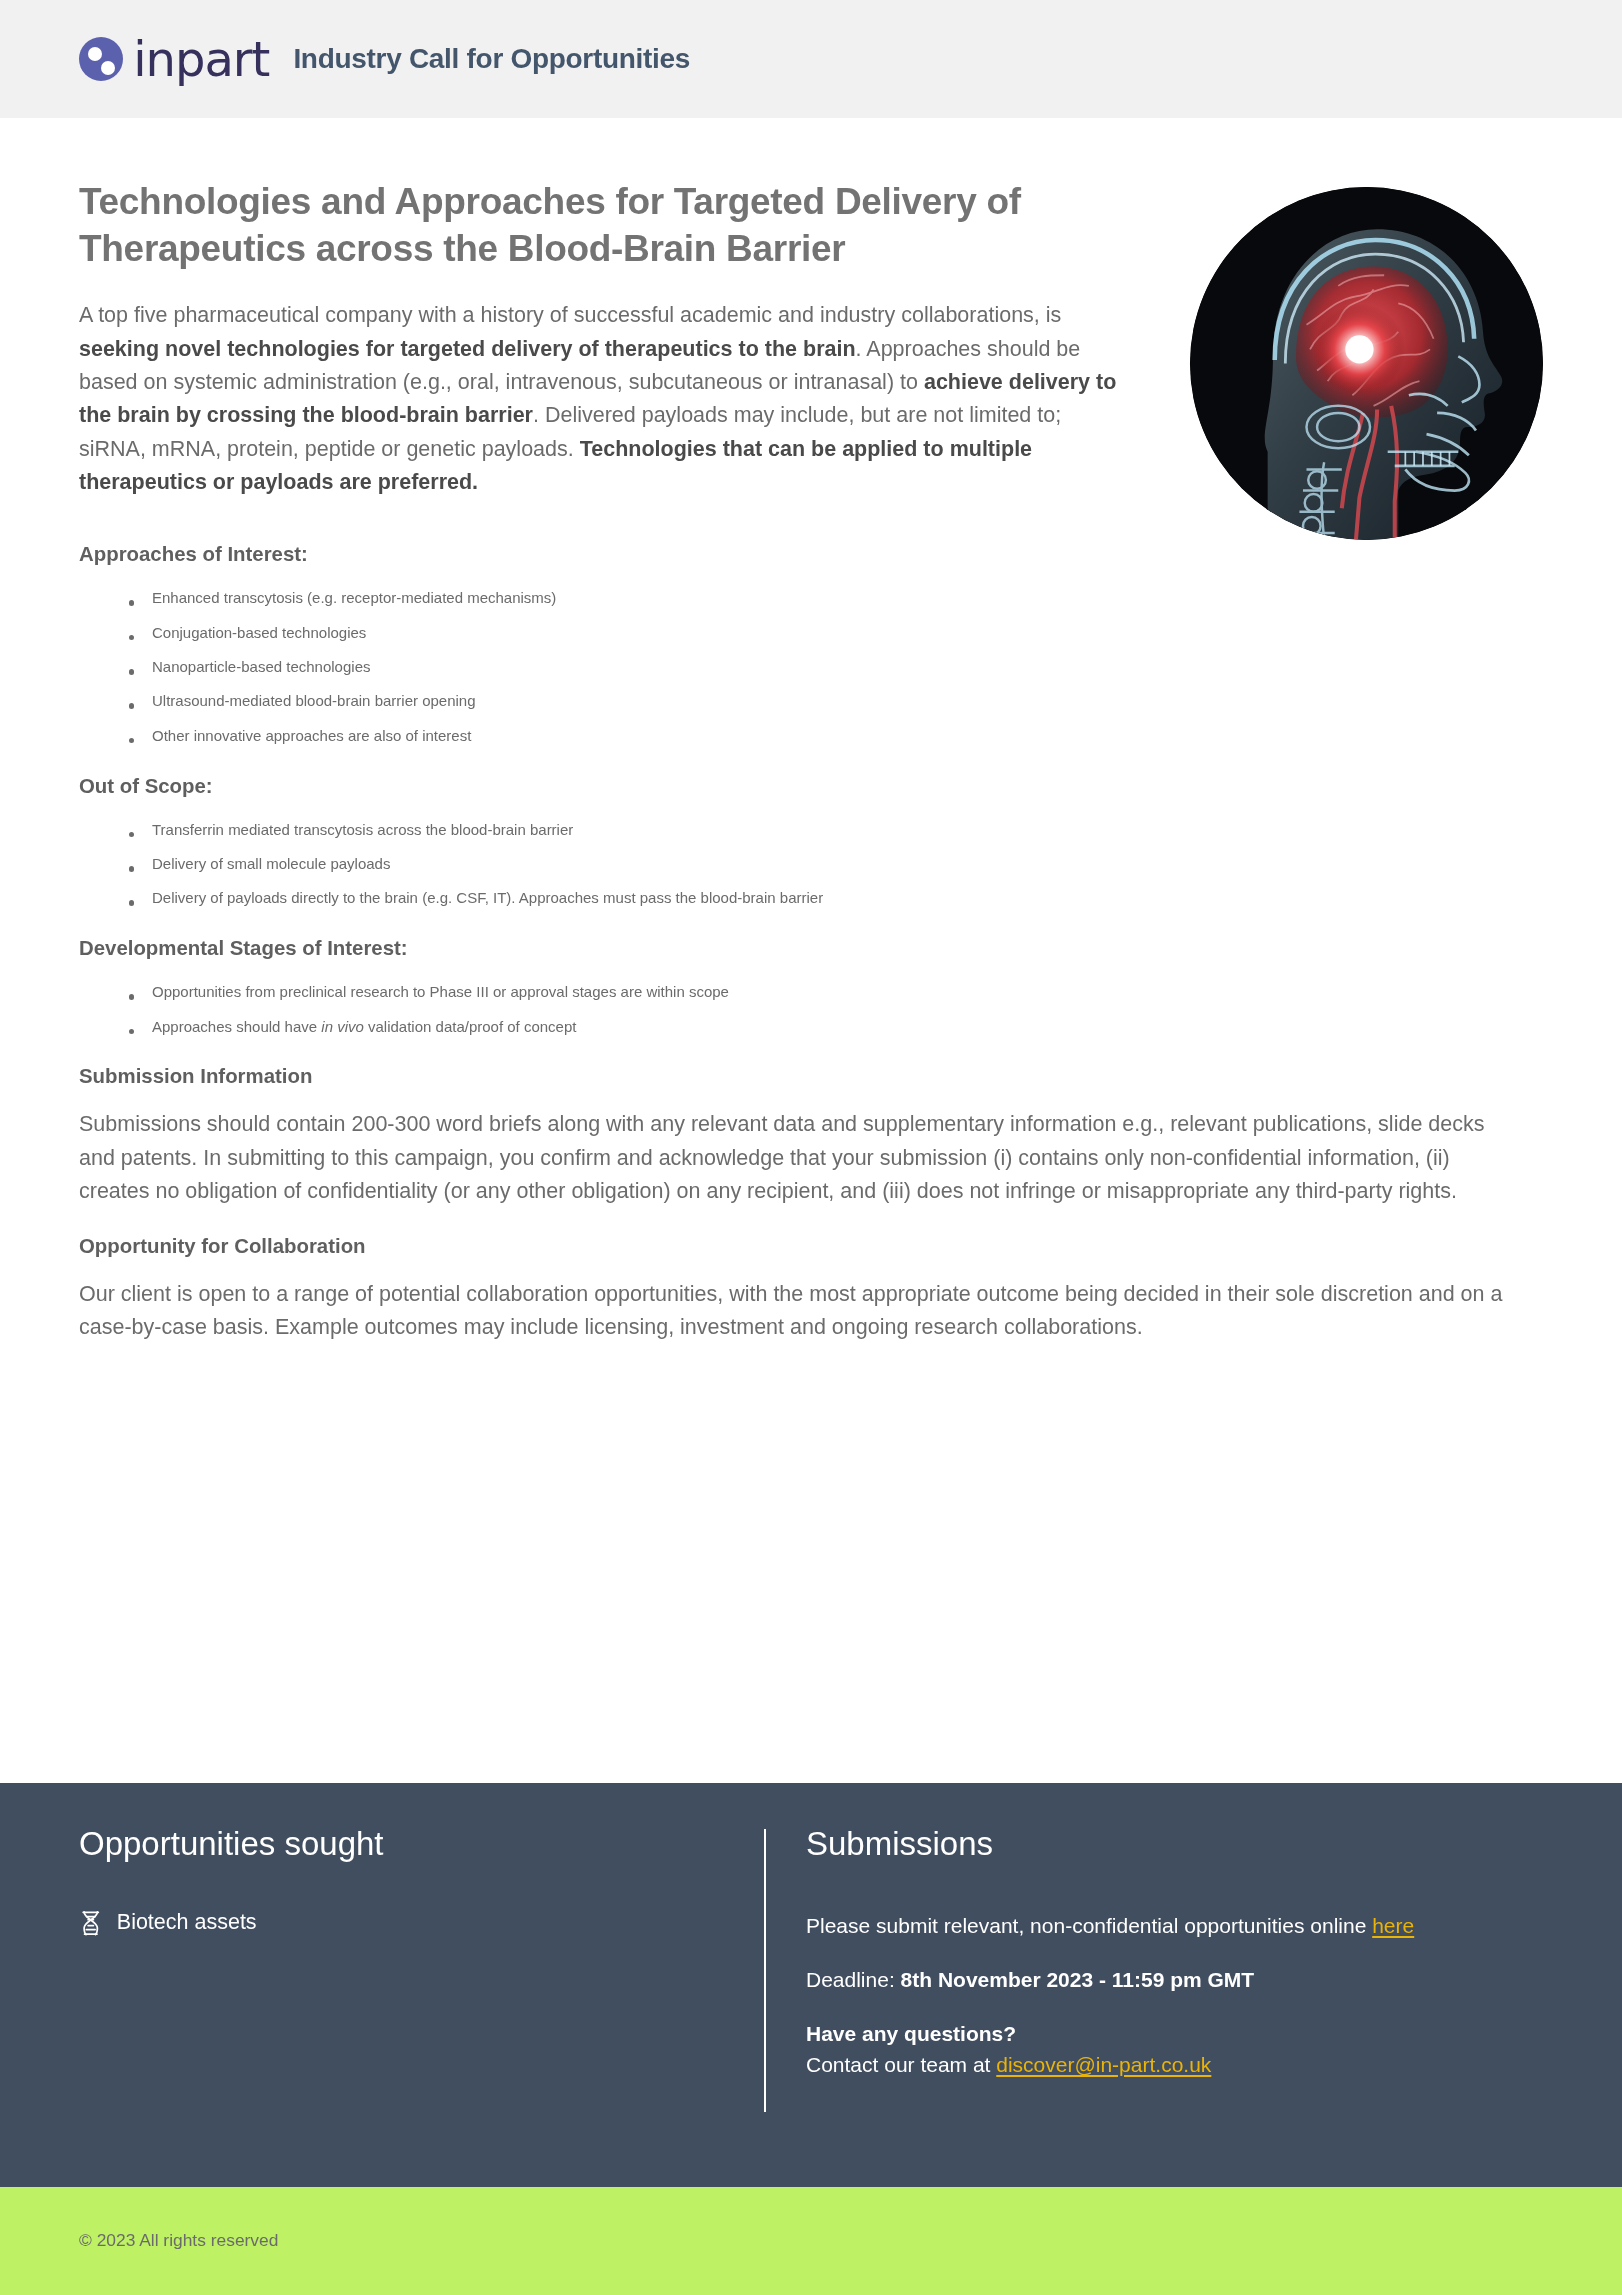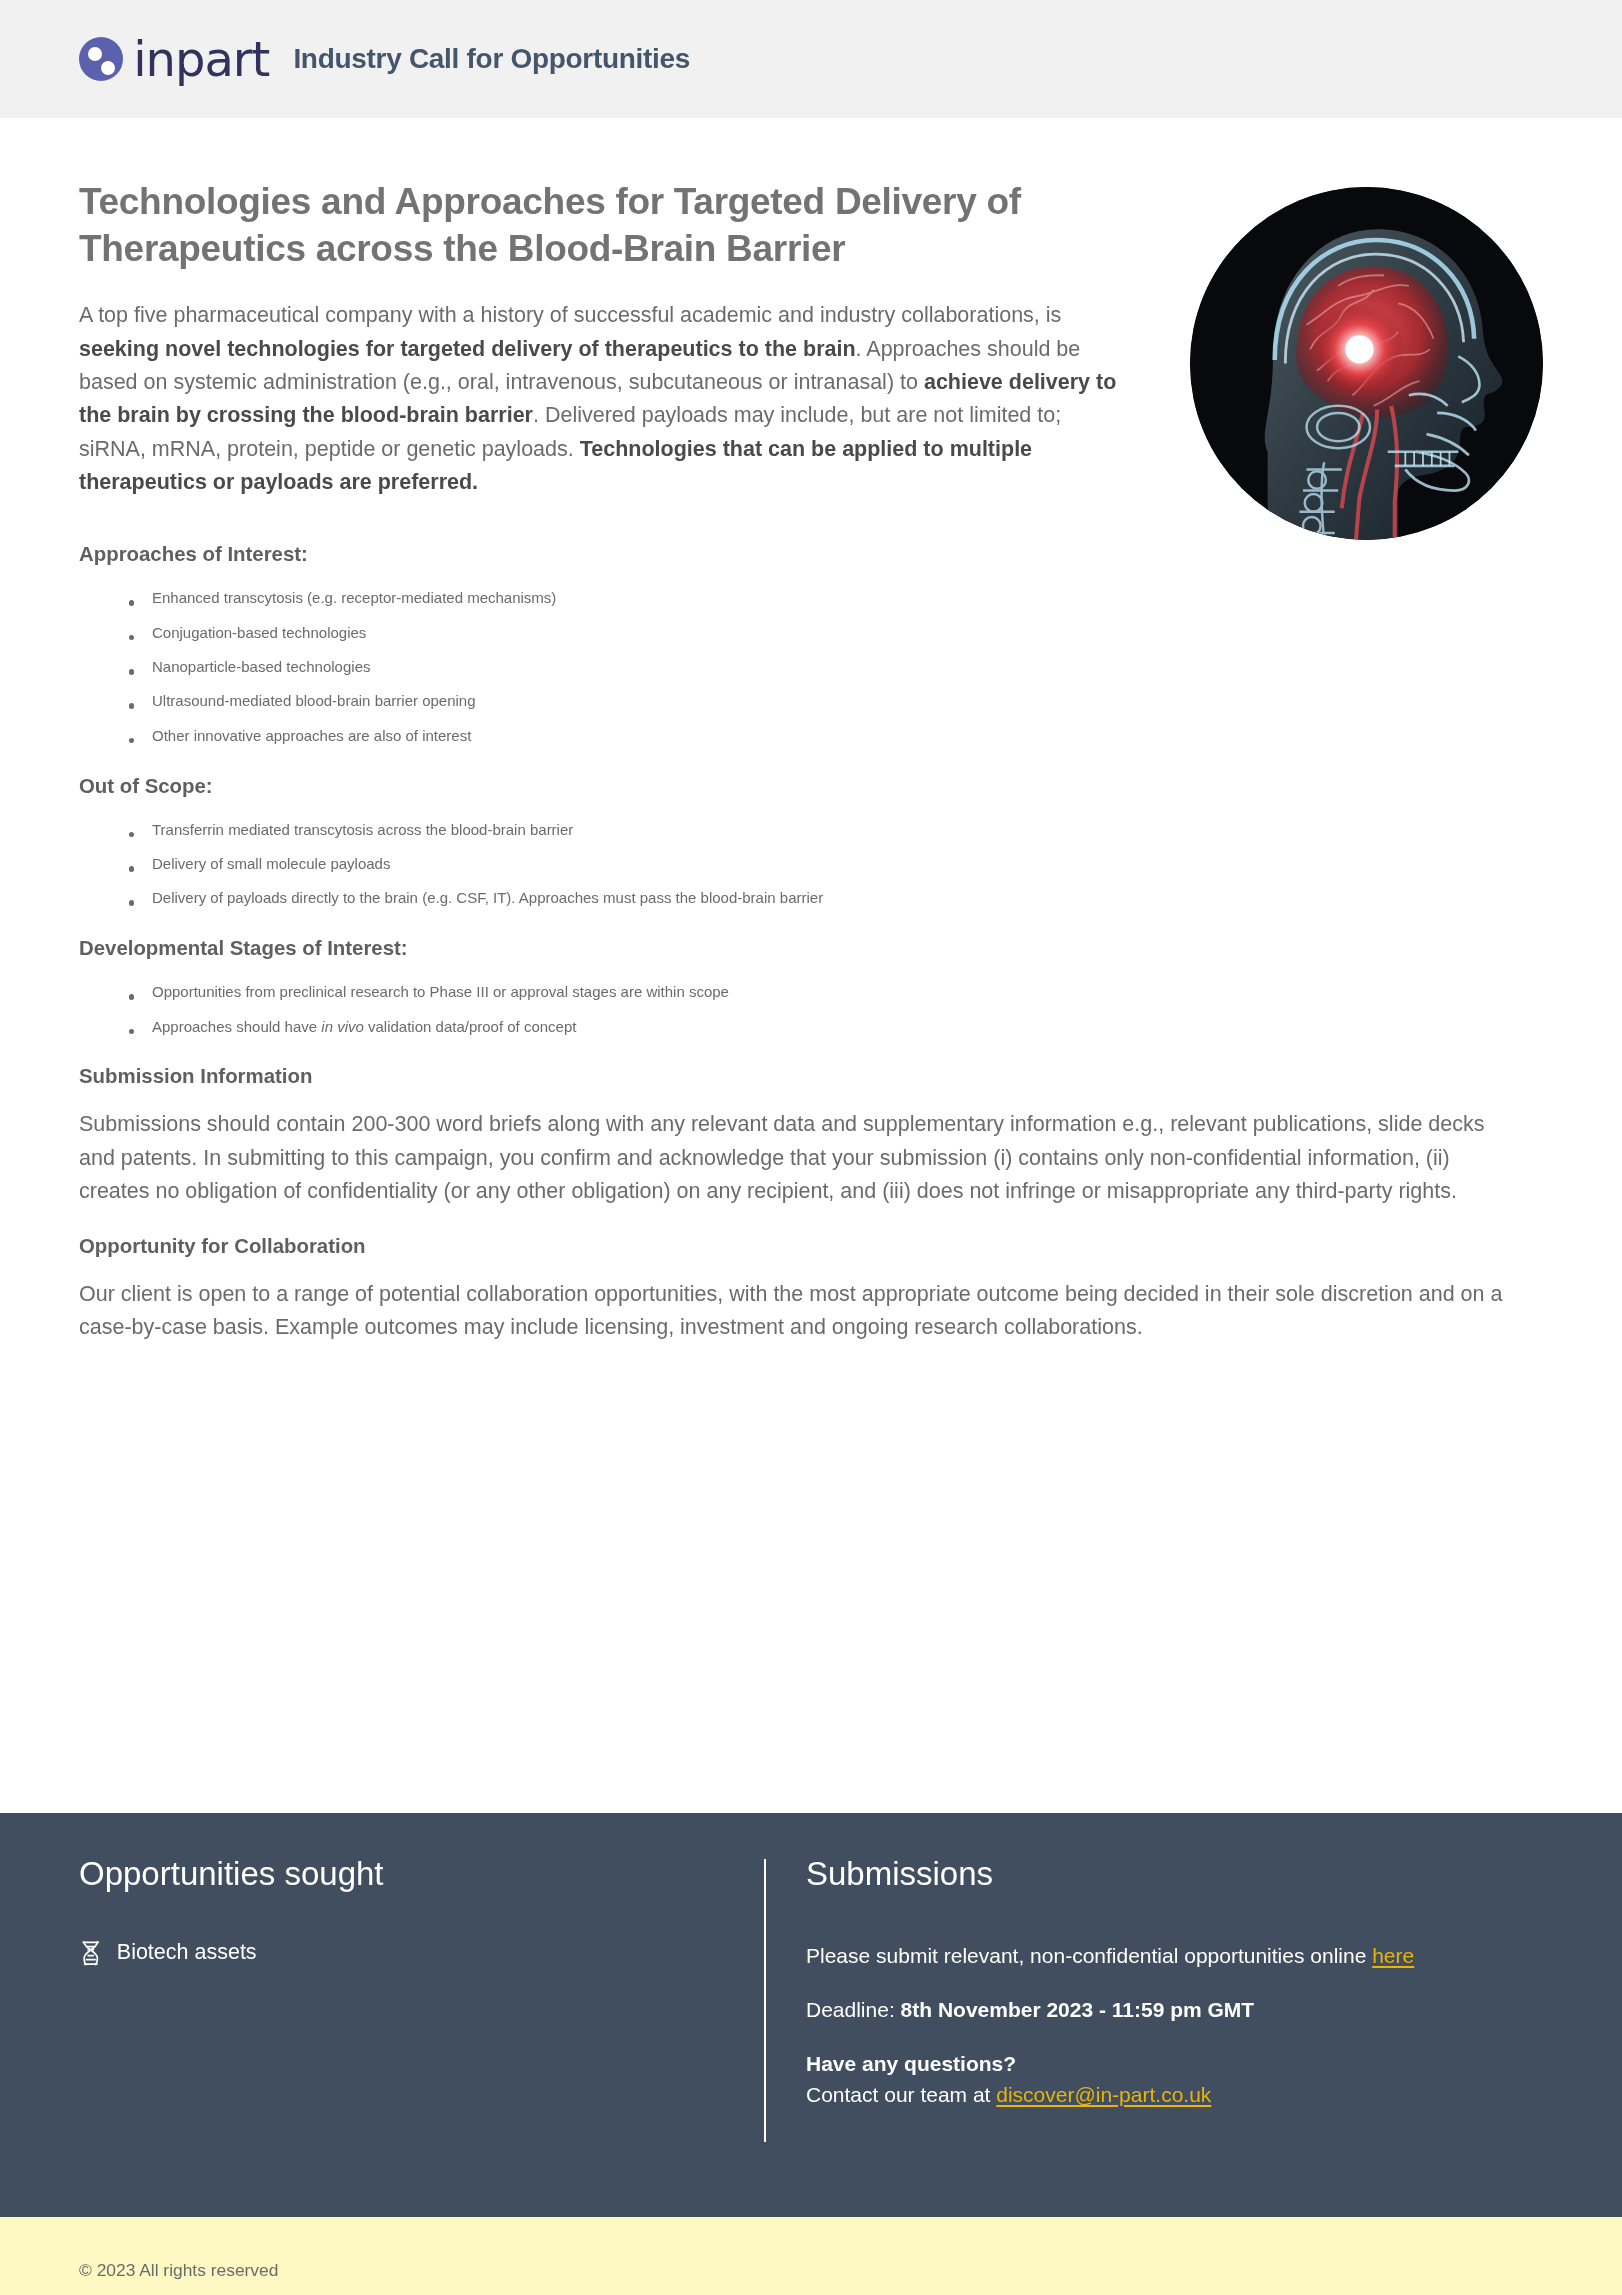--- a/index.html
+++ b/index.html
@@ -204,24 +204,24 @@
   }
   .footer-p:last-child { margin-bottom: 0; }
   .footer-p b { font-weight: bold; }
   .flink {
     color: #eab308;
     text-underline-offset: 3.1px;
   }
 
   
   .copyright-bar {
-    background: #fef9c3;
+    background: #bef264;
     padding: 41px 79px 0 79px;
     box-sizing: border-box;
-    height: 78px;
+    height: 108px;
   }
   .copyright {
     font-size: 17.4px;
     color: #6b6b6b;
     line-height: 1.4;
   }
 </style>
 </head>
 <body>
 

